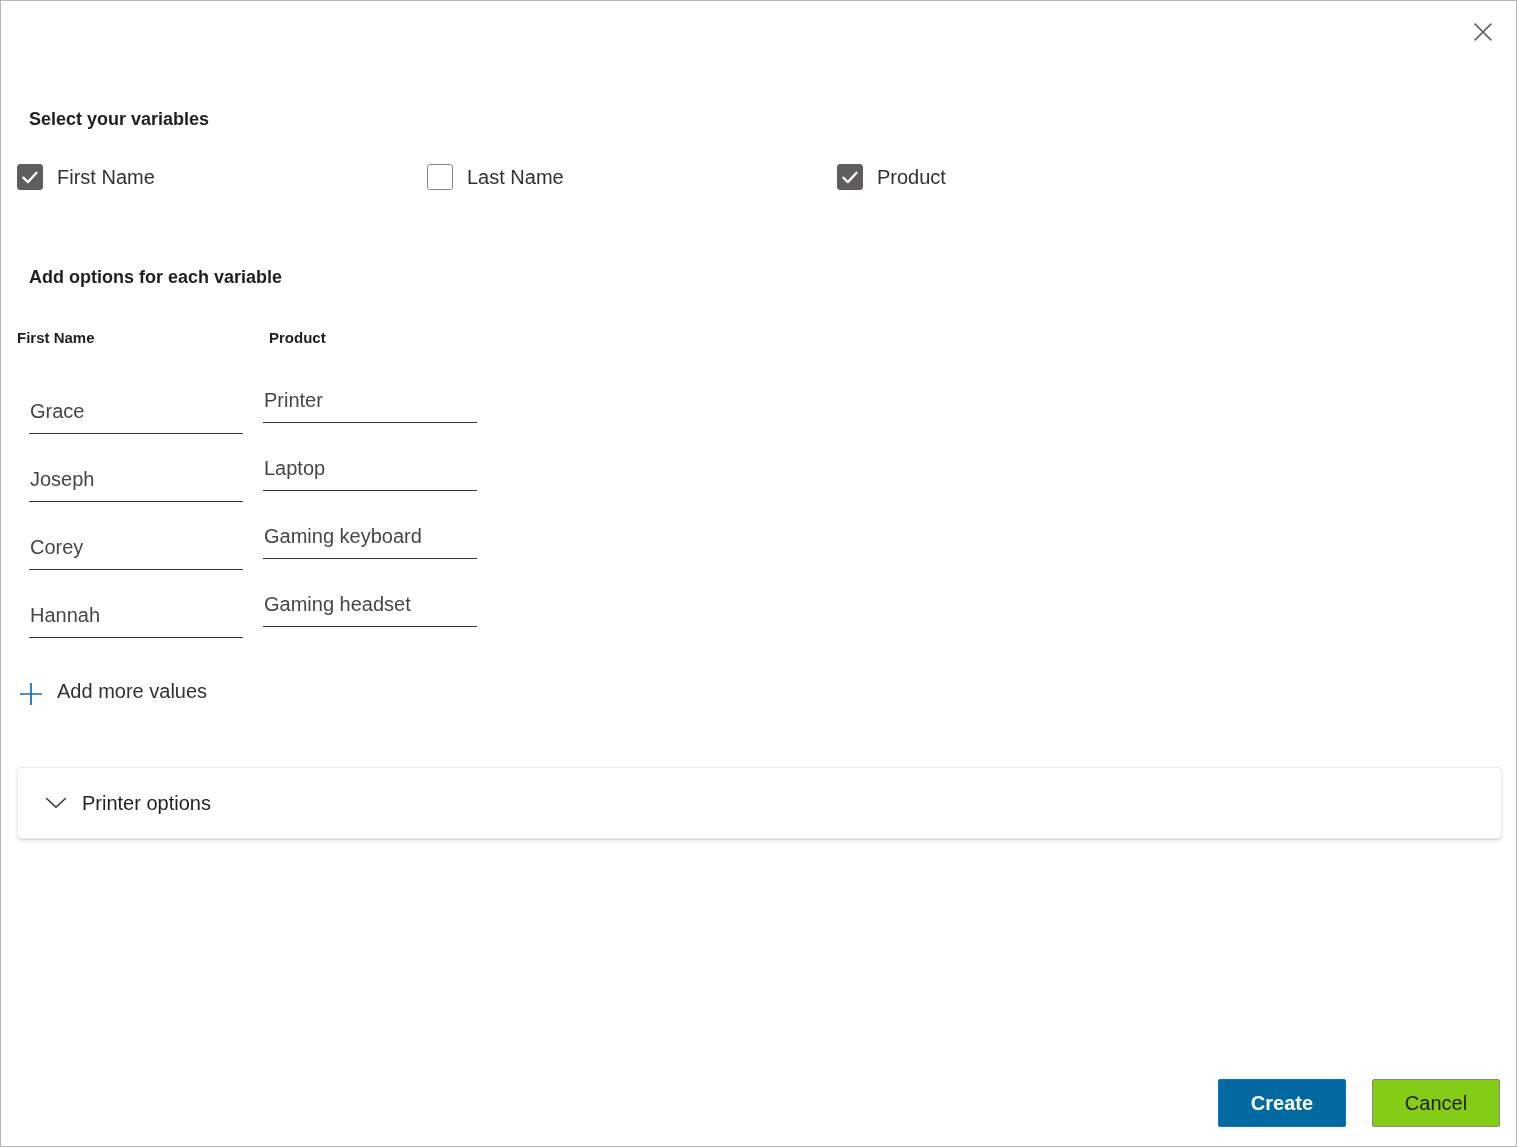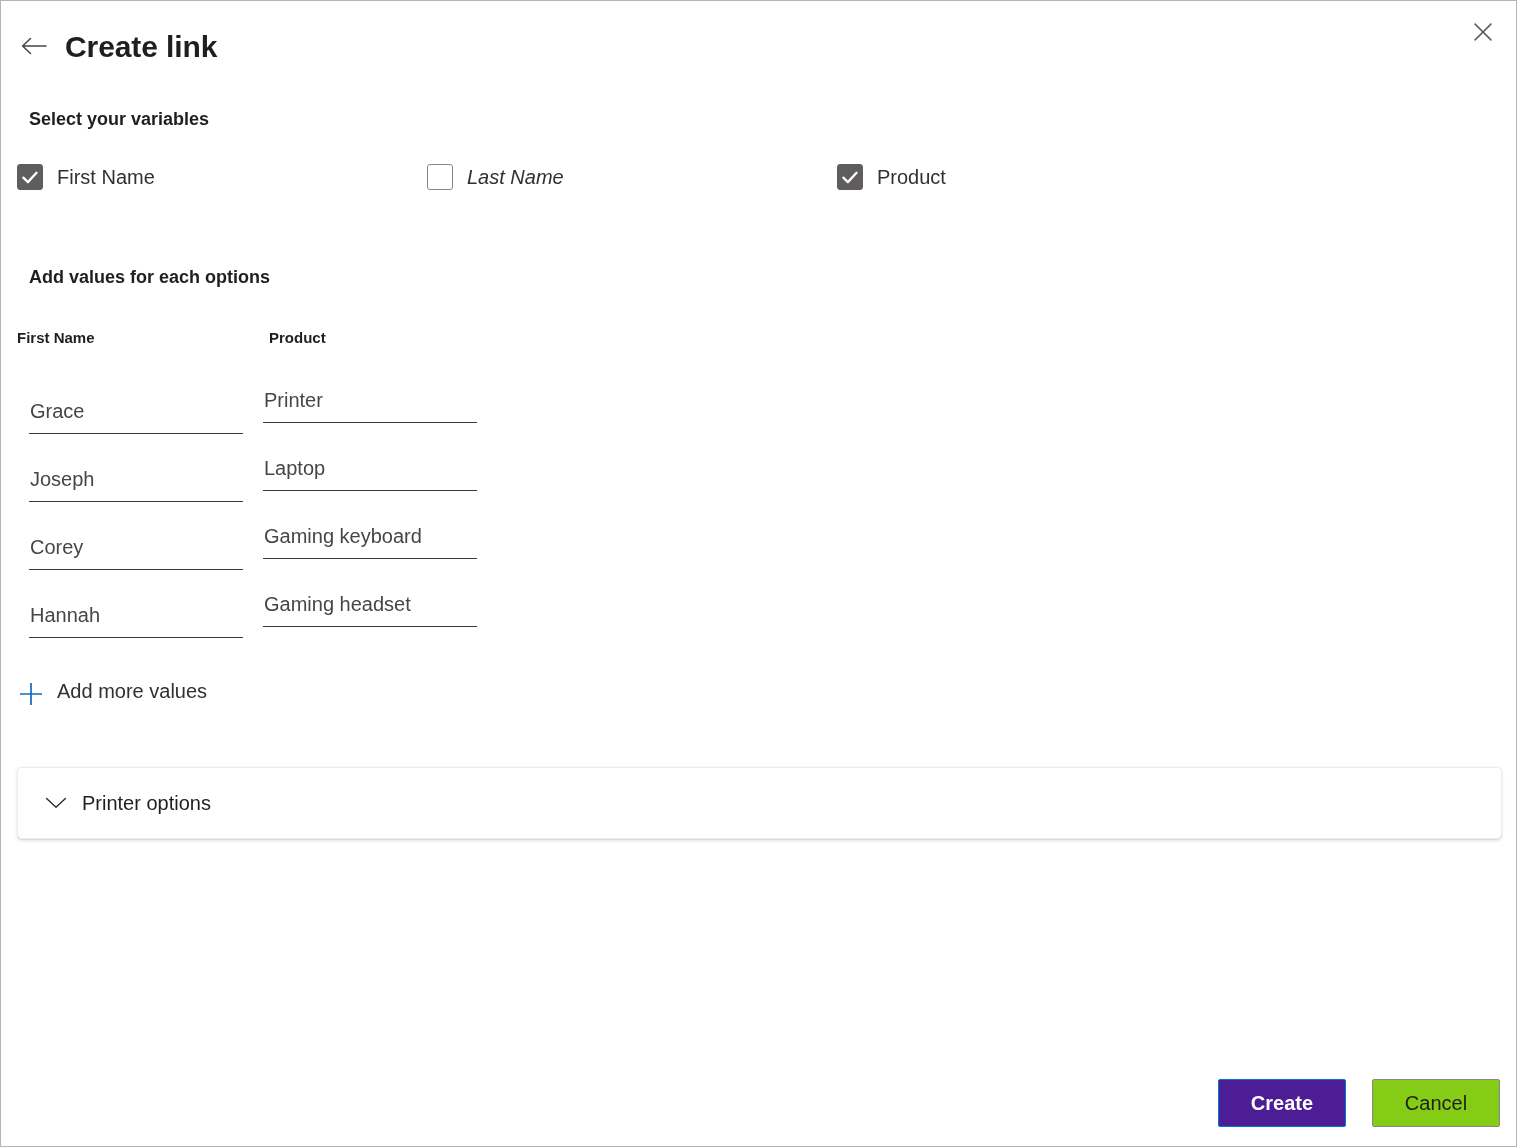--- a/index.html
+++ b/index.html
@@ -90,21 +90,21 @@
   }
   .checkbox-item {
     position: absolute;
     top: 0;
     display: flex;
     align-items: center;
     cursor: pointer;
     height: 30px;
   }
   .cb-0 { left: 0px; }
-  .cb-1 { left: 410px; font-style: italic; }
+  .cb-1 { left: 410px; }
   .cb-2 { left: 820px; }
 
   .cbox {
     width: 26px;
     height: 26px;
     border-radius: 3px;
     box-sizing: border-box;
     display: flex;
     align-items: center;
     justify-content: center;
@@ -263,21 +263,21 @@
     min-width: 128px;
     padding: 0 20px;
     box-sizing: border-box;
     cursor: pointer;
     border-radius: 2px;
     display: inline-flex;
     align-items: center;
     justify-content: center;
   }
   .btn-primary {
-    background: #4c1d95;
+    background: #0369a1;
     color: #ffffff;
     border: 1px solid #0078d4;
     font-weight: 600;
     margin-right: 26px;
   }
   .btn-secondary {
     background: #84cc16;
     color: #201f1e;
     border: 1px solid #8a8886;
   }
@@ -288,30 +288,20 @@
 <div class="page">
 
   <button class="close-btn">
     <span>
       <svg width="22" height="22" viewBox="0 0 22 22" aria-hidden="true">
         <path d="M2.6 2.6 L19.4 19.4 M19.4 2.6 L2.6 19.4" stroke="#605e5c" stroke-width="1.5" fill="none"></path>
       </svg>
     </span>
   </button>
 
-  <div class="header">
-    <button class="back-btn">
-      <span>
-        <svg width="26" height="20" viewBox="0 0 26 20" aria-hidden="true">
-          <path d="M25 10 H2 M9.5 2.5 L1.6 10 L9.5 17.5" stroke="#484644" stroke-width="1.5" fill="none" stroke-linecap="round" stroke-linejoin="round"></path>
-        </svg>
-      </span>
-    </button>
-    <div class="page-title">Create link</div>
-  </div>
 
   <div class="section-heading heading-variables">Select your variables</div>
 
   <div class="checkbox-row">
 
     <label class="checkbox-item cb-0">
       <span class="cbox checked">
         <svg width="16" height="13" viewBox="0 0 16 13" aria-hidden="true">
           <path d="M1.4 6.6 L5.9 11.1 L14.5 1.8" stroke="#ffffff" stroke-width="2.3" fill="none" stroke-linecap="round" stroke-linejoin="round"></path>
         </svg>
@@ -330,21 +320,21 @@
       <span class="cbox checked">
         <svg width="16" height="13" viewBox="0 0 16 13" aria-hidden="true">
           <path d="M1.4 6.6 L5.9 11.1 L14.5 1.8" stroke="#ffffff" stroke-width="2.3" fill="none" stroke-linecap="round" stroke-linejoin="round"></path>
         </svg>
       </span>
       <span class="cb-label">Product</span>
     </label>
 
   </div>
 
-  <div class="section-heading heading-values">Add values for each options</div>
+  <div class="section-heading heading-values">Add options for each variable</div>
 
   <div class="values-grid">
 
     <div class="col-headers">
       <div class="col-header c0">First Name</div>
       <div class="col-header c1">Product</div>
     </div>
 
     <div class="value-rows">
 

